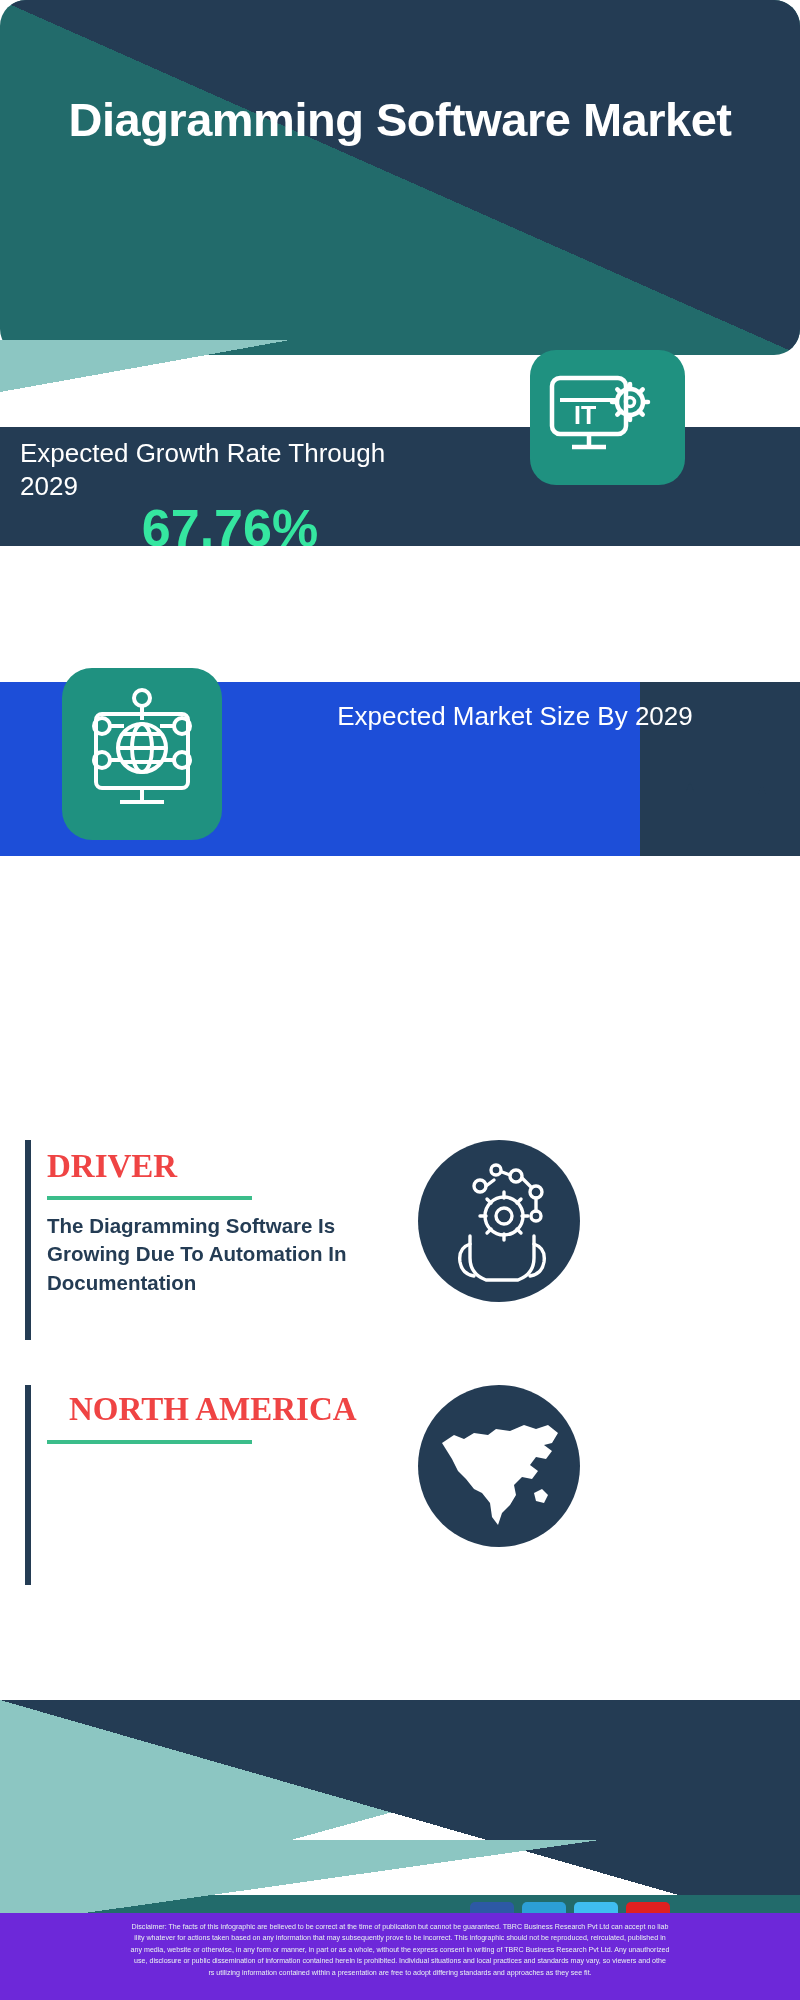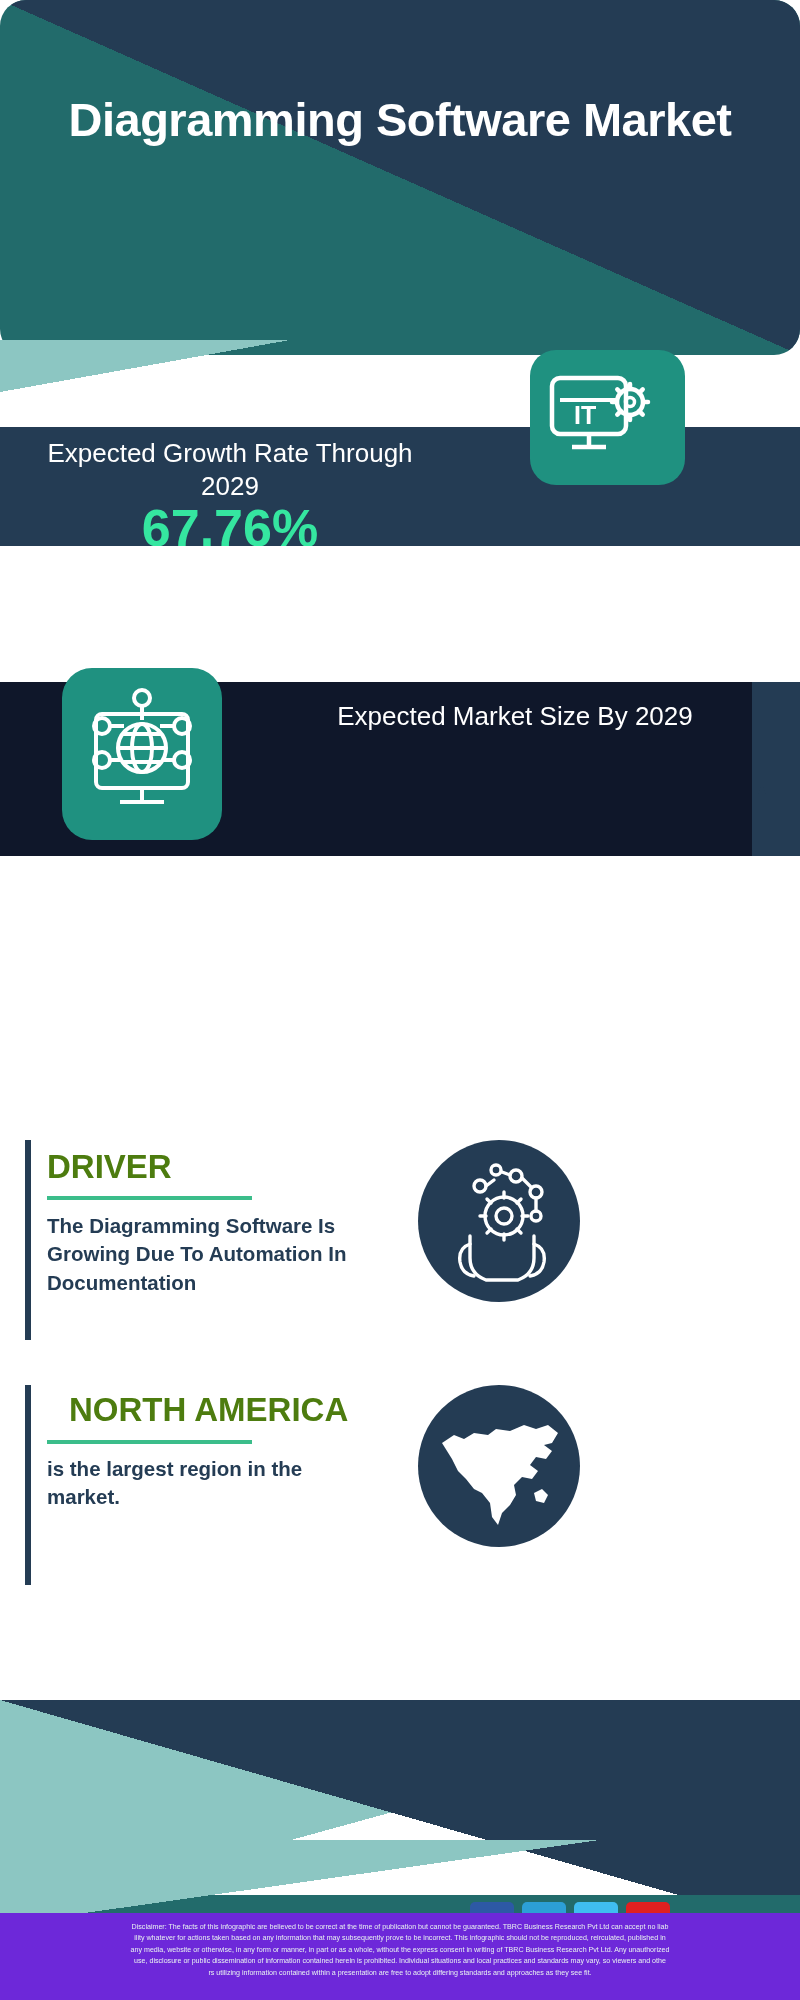--- a/index.html
+++ b/index.html
@@ -30,21 +30,21 @@
     position: absolute; left: 0; top: 340px; width: 290px; height: 52px;
     background: linear-gradient(to bottom right, #8cc6c2 0 50%, rgba(0,0,0,0) 50% 100%);
   }
 
   
   .growth {
     position: absolute; left: 0; top: 427px; width: 800px; height: 119px;
     background: #243c54;
   }
   .growth-text {
-    position: absolute; left: 20px; top: 10px; width: 420px; text-align: center;
+    position: absolute; left: 20px; top: 10px; width: 420px; 
     color: #ffffff; font-size: 26px; line-height: 1.28;
   }
   .growth-value {
     position: absolute; left: 20px; top: 75px; width: 420px; text-align: center;
     color: #35e6a0; font-size: 52px; font-weight: bold; line-height: 1;
   }
   .icon-card {
     position: absolute; border-radius: 26px; background: #1f9180;
   }
   .it-card { left: 530px; top: 350px; width: 155px; height: 135px; }
@@ -52,40 +52,40 @@
   
   .skyline-wrap {
     position: absolute; left: 0; top: 546px; width: 800px; height: 310px;
     background: #ffffff; overflow: hidden;
   }
   .skyline-svg { position: absolute; left: 0; bottom: 0; width: 800px; height: 120px; display: block; }
   .skyline-fill { position: absolute; left: 0; top: 136px; width: 800px; height: 174px; background: #243c54; }
 
   
   .market {
-    position: absolute; left: 0; top: 682px; width: 752px; height: 174px;
-    background: #0f172a;
+    position: absolute; left: 0; top: 682px; width: 640px; height: 174px;
+    background: #1d4ed8;
   }
   .market-text {
     position: absolute; left: 300px; top: 18px; width: 430px; text-align: center;
     color: #ffffff; font-size: 26px; line-height: 1.28;
   }
   .market-value {
     position: absolute; left: 300px; top: 84px; width: 430px; text-align: center;
     color: #35e6a0; font-size: 52px; font-weight: bold; line-height: 1;
   }
   .globe-card { left: 62px; top: 668px; width: 160px; height: 172px; border-radius: 30px; }
 
   
   .fact { position: absolute; }
   .fact-bar {
     position: absolute; left: 0; top: 0; width: 6px; background: #243c54;
   }
   .fact-head {
-    position: absolute; color: #4d7c0f; font-weight: bold; line-height: 1;
+    position: absolute; color: #ef4444; font-weight: bold; line-height: 1; font-family: Liberation Serif, serif;
   }
   .fact-rule {
     position: absolute; height: 4px; background: #3bbd8a;
   }
   .fact-body {
     position: absolute; color: #243c54; font-weight: bold;
     font-size: 20.5px; line-height: 1.38;
   }
   .circle-icon {
     position: absolute; border-radius: 50%; background: #243c54; overflow: hidden;
@@ -245,21 +245,20 @@
         <path d="M52 104 Q40 108 42 122 Q44 134 56 136"></path>
         <path d="M116 104 Q128 108 126 122 Q124 134 112 136"></path>
       </g>
     </svg>
   </div>
 
   <div class="fact" style="left:25px; top:1385px; width:420px; height:200px;">
     <div class="fact-bar" style="height:200px;"></div>
     <div class="fact-head" style="left:22px; top:8px; font-size:33px;margin-left:22px;">NORTH AMERICA</div>
     <div class="fact-rule" style="left:22px; top:55px; width:205px;"></div>
-    <div class="fact-body" style="left:22px; top:70px; width:330px;">is the largest region in the market.</div>
   </div>
   <div class="circle-icon" style="left:418px; top:1385px; width:162px; height:162px;">
     <svg viewBox="0 0 162 162" width="162" height="162" aria-hidden="true">
       <path fill="#ffffff" d="M24,58 L36,50 L46,54 L56,48 L70,50 L78,44 L92,46 L106,40 L118,44 L130,40 L140,48 L134,58 L126,60 L134,66 L128,74 L118,72 L112,80 L120,86 L114,94 L104,92 L96,100 L98,110 L92,120 L84,128 L80,140 L74,132 L72,118 L64,108 L56,104 L48,94 L40,86 L34,74 Z"></path>
       <path fill="#ffffff" d="M116,108 L124,104 L130,110 L126,118 L118,116 Z"></path>
     </svg>
   </div>
 
   <div class="footer">
     <div class="f-teal-tri"></div>

